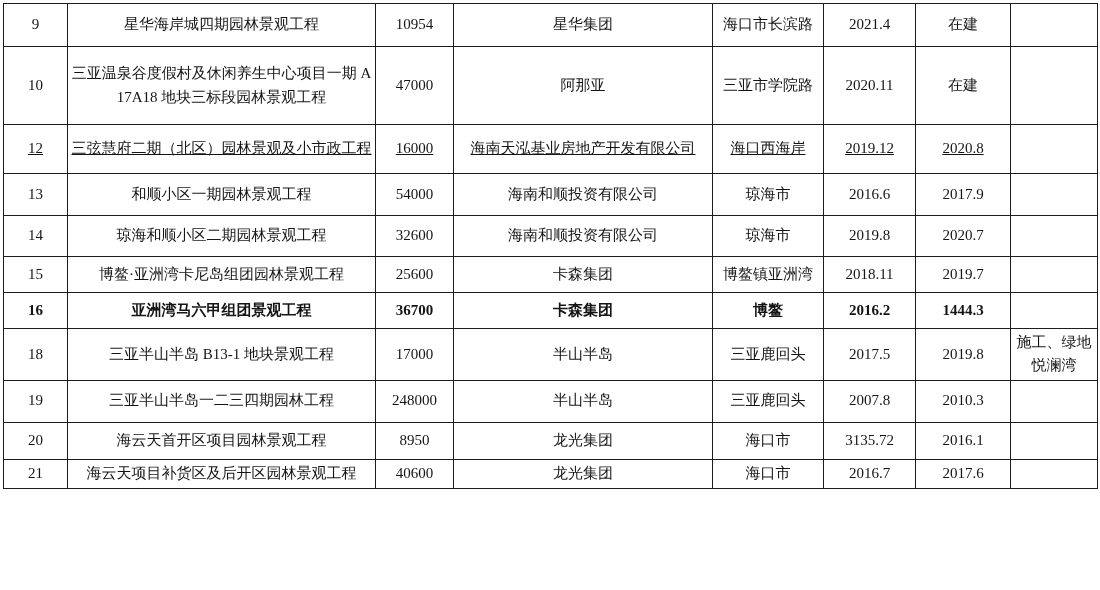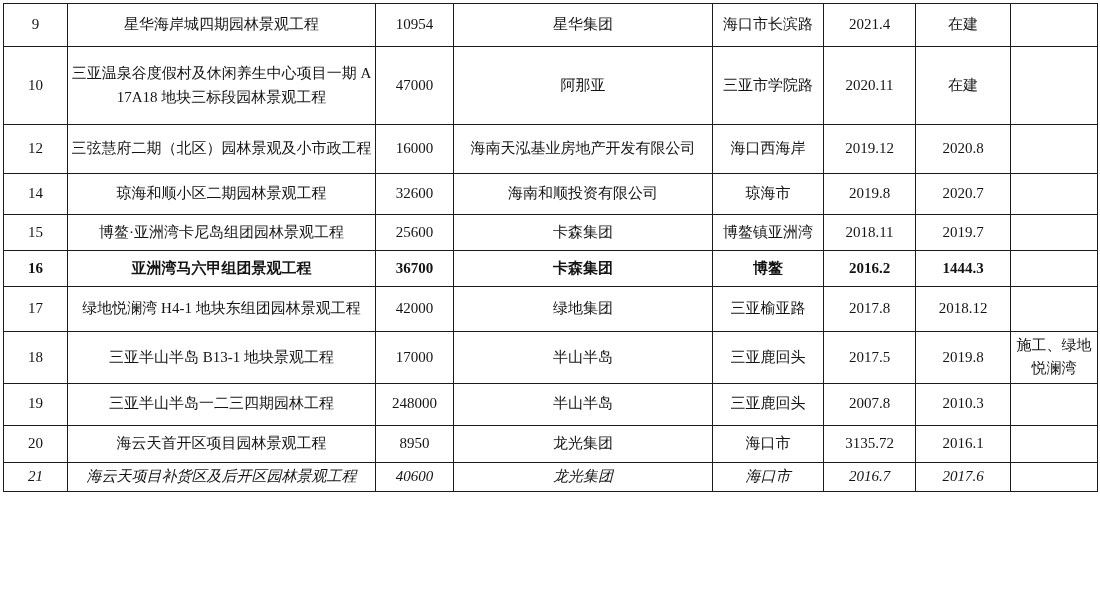--- a/index.html
+++ b/index.html
@@ -71,28 +71,38 @@
       <tr style="height: 78px;">
         <td class="col-index">10</td>
         <td class="col-project">三亚温泉谷度假村及休闲养生中心项目一期 A17A18 地块三标段园林景观工程</td>
         <td class="col-area">47000</td>
         <td class="col-company">阿那亚</td>
         <td class="col-location">三亚市学院路</td>
         <td class="col-start">2020.11</td>
         <td class="col-end">在建</td>
         <td class="col-note"></td>
       </tr>
-      <tr style="height: 49px;">
+      <tr style="height: 49px; text-decoration: underline;">
         <td class="col-index">12</td>
         <td class="col-project">三弦慧府二期（北区）园林景观及小市政工程</td>
         <td class="col-area">16000</td>
         <td class="col-company">海南天泓基业房地产开发有限公司</td>
         <td class="col-location">海口西海岸</td>
         <td class="col-start">2019.12</td>
         <td class="col-end">2020.8</td>
+        <td class="col-note"></td>
+      </tr>
+      <tr style="height: 42px;">
+        <td class="col-index">13</td>
+        <td class="col-project">和顺小区一期园林景观工程</td>
+        <td class="col-area">54000</td>
+        <td class="col-company">海南和顺投资有限公司</td>
+        <td class="col-location">琼海市</td>
+        <td class="col-start">2016.6</td>
+        <td class="col-end">2017.9</td>
         <td class="col-note"></td>
       </tr>
       <tr style="height: 41px;">
         <td class="col-index">14</td>
         <td class="col-project">琼海和顺小区二期园林景观工程</td>
         <td class="col-area">32600</td>
         <td class="col-company">海南和顺投资有限公司</td>
         <td class="col-location">琼海市</td>
         <td class="col-start">2019.8</td>
         <td class="col-end">2020.7</td>
@@ -111,30 +121,20 @@
       <tr style="height: 36px; font-weight: bold;">
         <td class="col-index">16</td>
         <td class="col-project">亚洲湾马六甲组团景观工程</td>
         <td class="col-area">36700</td>
         <td class="col-company">卡森集团</td>
         <td class="col-location">博鳌</td>
         <td class="col-start">2016.2</td>
         <td class="col-end">1444.3</td>
         <td class="col-note"></td>
       </tr>
-      <tr style="height: 45px;">
-        <td class="col-index">17</td>
-        <td class="col-project">绿地悦澜湾 H4-1 地块东组团园林景观工程</td>
-        <td class="col-area">42000</td>
-        <td class="col-company">绿地集团</td>
-        <td class="col-location">三亚榆亚路</td>
-        <td class="col-start">2017.8</td>
-        <td class="col-end">2018.12</td>
-        <td class="col-note"></td>
-      </tr>
       <tr style="height: 46px;">
         <td class="col-index">18</td>
         <td class="col-project">三亚半山半岛 B13-1 地块景观工程</td>
         <td class="col-area">17000</td>
         <td class="col-company">半山半岛</td>
         <td class="col-location">三亚鹿回头</td>
         <td class="col-start">2017.5</td>
         <td class="col-end">2019.8</td>
         <td class="col-note">施工、绿地悦澜湾</td>
       </tr>
@@ -151,21 +151,21 @@
       <tr style="height: 37px;">
         <td class="col-index">20</td>
         <td class="col-project">海云天首开区项目园林景观工程</td>
         <td class="col-area">8950</td>
         <td class="col-company">龙光集团</td>
         <td class="col-location">海口市</td>
         <td class="col-start">3135.72</td>
         <td class="col-end">2016.1</td>
         <td class="col-note"></td>
       </tr>
-      <tr style="height: 29px; font-style: italic;">
+      <tr style="height: 29px;">
         <td class="col-index">21</td>
         <td class="col-project">海云天项目补货区及后开区园林景观工程</td>
         <td class="col-area">40600</td>
         <td class="col-company">龙光集团</td>
         <td class="col-location">海口市</td>
         <td class="col-start">2016.7</td>
         <td class="col-end">2017.6</td>
         <td class="col-note"></td>
       </tr>
     </tbody>

